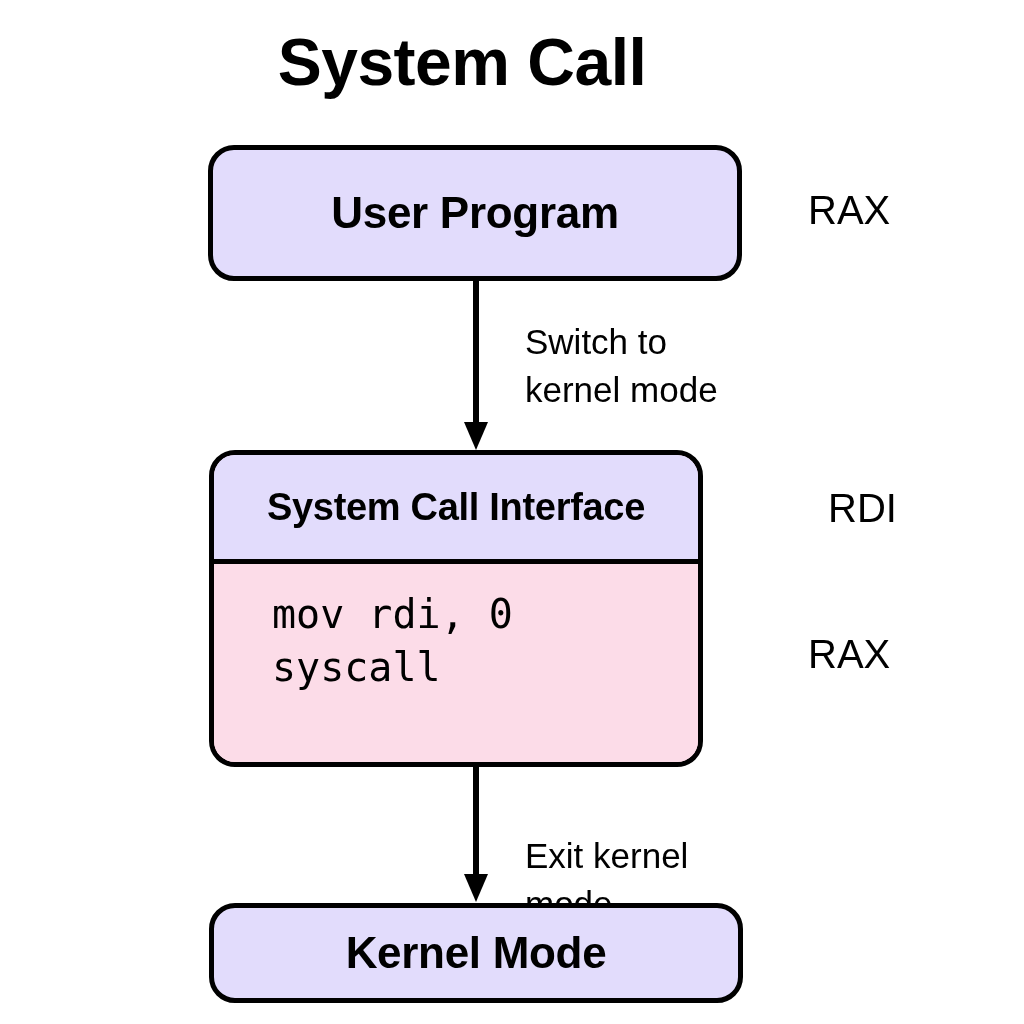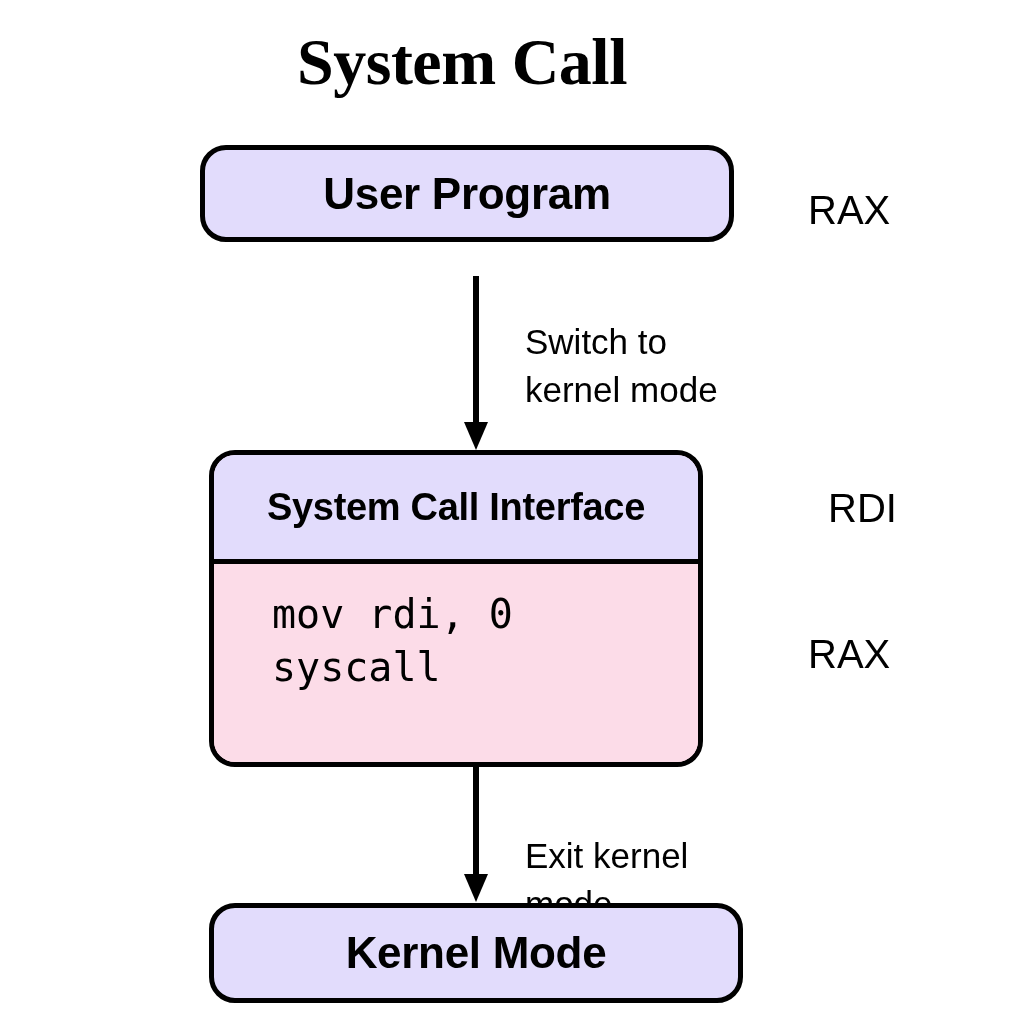--- a/index.html
+++ b/index.html
@@ -22,21 +22,20 @@
     position: absolute;
     left: 0;
     top: 26px;
     width: 924px;
     text-align: center;
     font-size: 66px;
     font-weight: 700;
     letter-spacing: -0.5px;
     line-height: 1.1;
     color: #000000;
-    font-family: Liberation Serif, serif;
   }
 
   
   .node {
     position: absolute;
     box-sizing: border-box;
     border: 5px solid #000000;
     border-radius: 26px;
     background: #e2dcfc;
     display: flex;
@@ -45,24 +44,24 @@
   }
   .node-label {
     font-size: 44px;
     font-weight: 700;
     letter-spacing: -0.3px;
     color: #000000;
     text-align: center;
   }
 
   #node-user-program {
-    left: 200px;
+    left: 208px;
     top: 145px;
     width: 534px;
-    height: 97px;
+    height: 136px;
   }
 
   #node-kernel-mode {
     left: 209px;
     top: 903px;
     width: 534px;
     height: 100px;
   }
 
   

